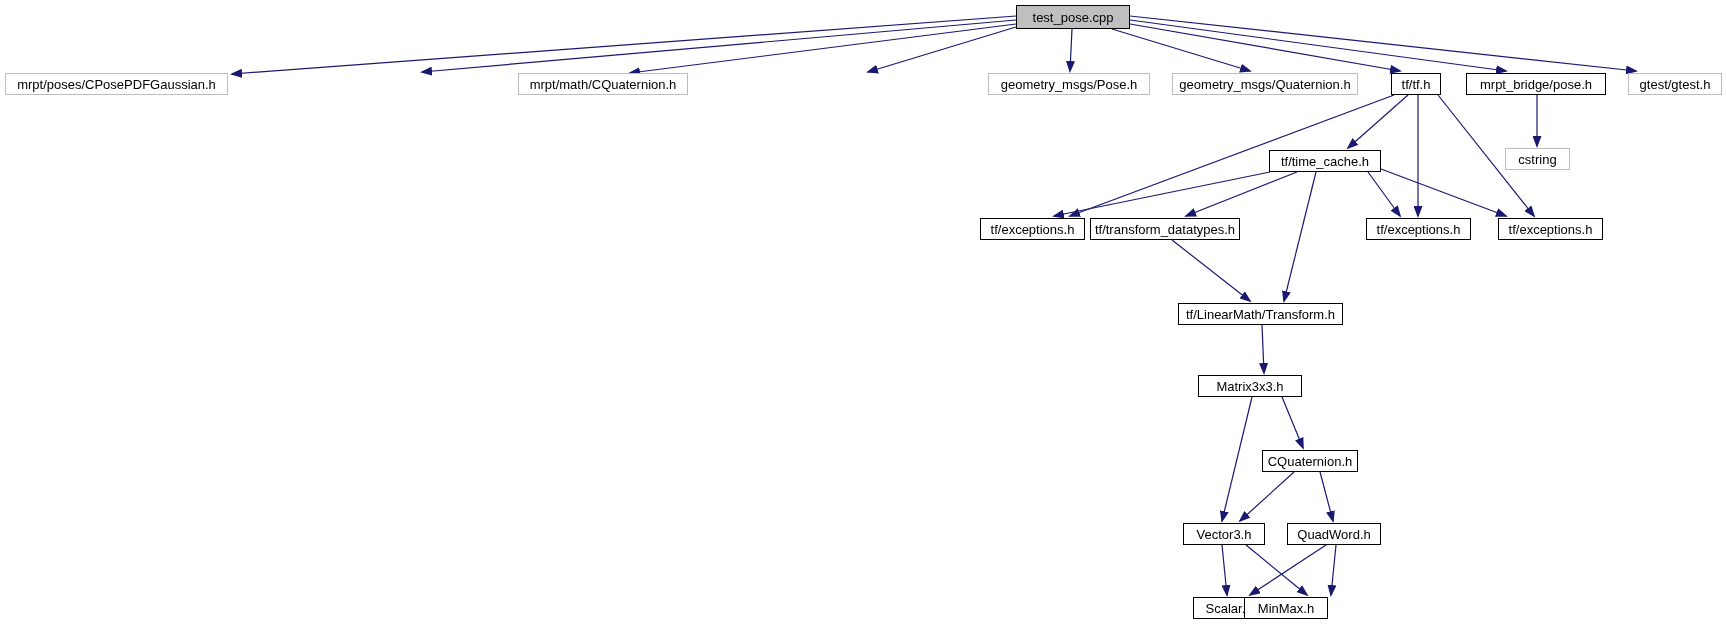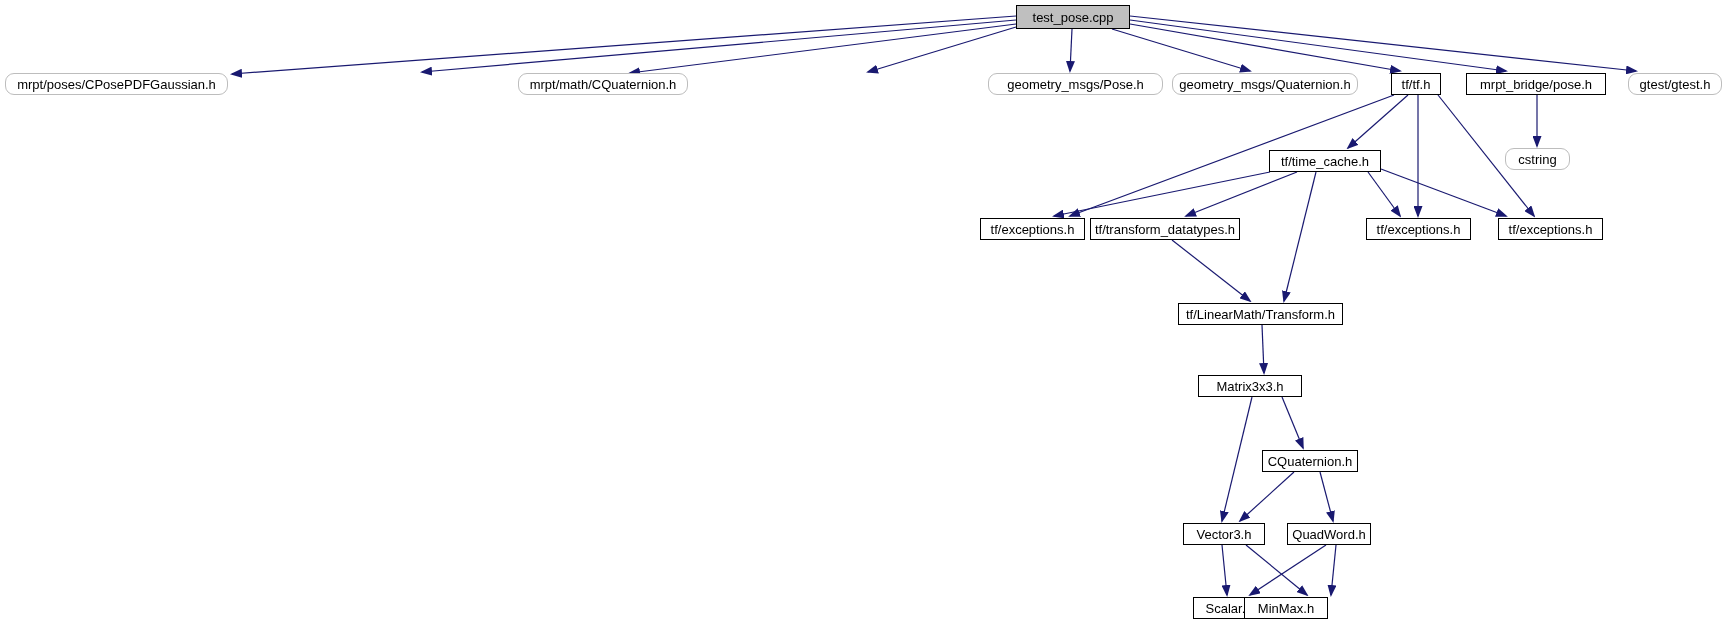--- a/index.html
+++ b/index.html
@@ -16,21 +16,21 @@
     height:22px;
     display:flex;align-items:center;justify-content:center;
     background:#ffffff;
     border:1px solid #000000;
     font-size:13px;
     color:#000000;
     white-space:nowrap;
     box-sizing:border-box;
     z-index:2;
   }
-  .node.ext{border-color:#bdbdbd;border-radius:9px;}
+  .node.ext{border-color:#bdbdbd;}
   .node.cur{background:#bfbfbf;border-color:#000000;}
   path.edge{stroke:#191970;stroke-width:1.2;fill:none;}
 </style>
 </head>
 <body>
 
 <div id="graph">
 
   <svg id="edges" width="1727" height="635" viewBox="0 0 1727 635" xmlns="http://www.w3.org/2000/svg">
     <defs>
@@ -76,39 +76,39 @@
     <path class="edge" d="M1246,545 L1307,595" marker-end="url(#arrow)"></path>
 
     <path class="edge" d="M1326,545 L1250,595" marker-end="url(#arrow)"></path>
     <path class="edge" d="M1336,545 L1331,595" marker-end="url(#arrow)"></path>
   </svg>
 
   <div class="node cur" style="left:1016px;top:5px;width:114px;height:24px">test_pose.cpp</div>
 
   <div class="node ext" style="left:5px;top:73px;width:223px">mrpt/poses/CPosePDFGaussian.h</div>
   <div class="node ext" style="left:518px;top:73px;width:170px">mrpt/math/CQuaternion.h</div>
-  <div class="node ext" style="left:988px;top:73px;width:175px">geometry_msgs/Pose.h</div>
+  <div class="node ext" style="left:988px;top:73px;width:162px">geometry_msgs/Pose.h</div>
   <div class="node ext" style="left:1172px;top:73px;width:186px">geometry_msgs/Quaternion.h</div>
   <div class="node" style="left:1391px;top:73px;width:50px">tf/tf.h</div>
   <div class="node" style="left:1466px;top:73px;width:140px">mrpt_bridge/pose.h</div>
   <div class="node ext" style="left:1628px;top:73px;width:94px">gtest/gtest.h</div>
 
   <div class="node" style="left:1269px;top:150px;width:112px">tf/time_cache.h</div>
   <div class="node ext" style="left:1505px;top:148px;width:65px">cstring</div>
 
   <div class="node" style="left:980px;top:218px;width:105px">tf/exceptions.h</div>
   <div class="node" style="left:1090px;top:218px;width:150px">tf/transform_datatypes.h</div>
   <div class="node" style="left:1366px;top:218px;width:105px">tf/exceptions.h</div>
   <div class="node" style="left:1498px;top:218px;width:105px">tf/exceptions.h</div>
 
   <div class="node" style="left:1178px;top:303px;width:165px">tf/LinearMath/Transform.h</div>
 
   <div class="node" style="left:1198px;top:375px;width:104px">Matrix3x3.h</div>
 
   <div class="node" style="left:1262px;top:450px;width:96px">CQuaternion.h</div>
 
   <div class="node" style="left:1183px;top:523px;width:82px">Vector3.h</div>
-  <div class="node" style="left:1287px;top:523px;width:84px">QuadWord.h</div>
+  <div class="node" style="left:1287px;top:523px;width:94px">QuadWord.h</div>
 
   <div class="node" style="left:1193px;top:597px;width:72px">Scalar.h</div>
   <div class="node" style="left:1244px;top:597px;width:84px">MinMax.h</div>
 
 </div>
 
 </body></html>

